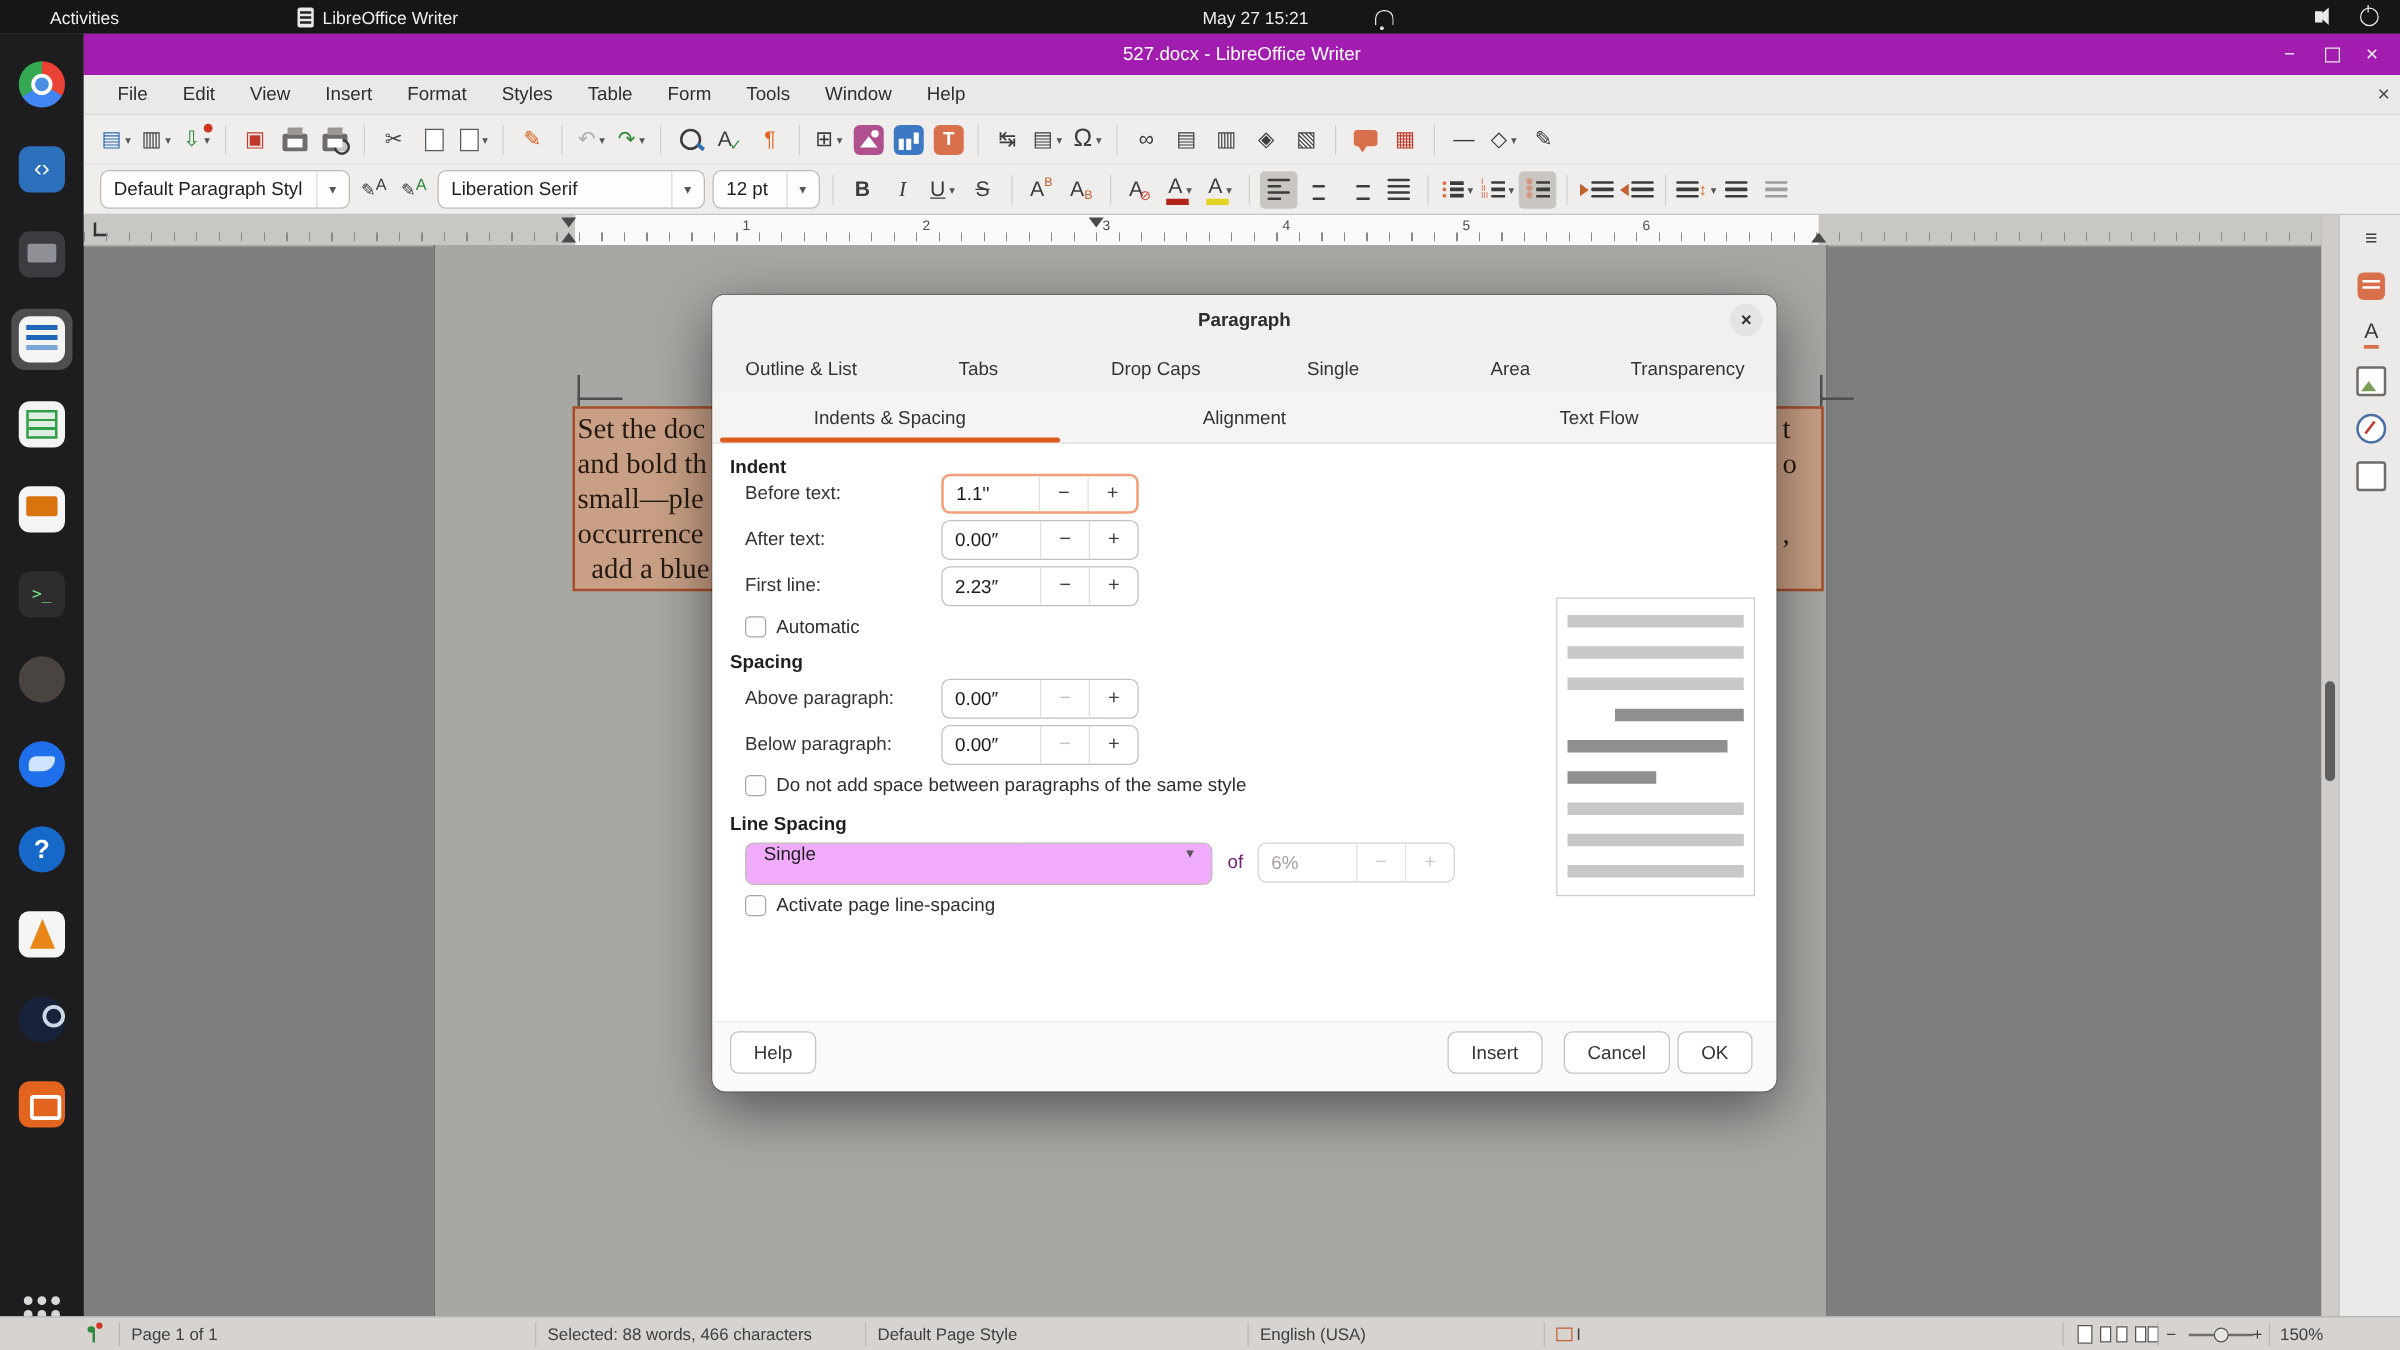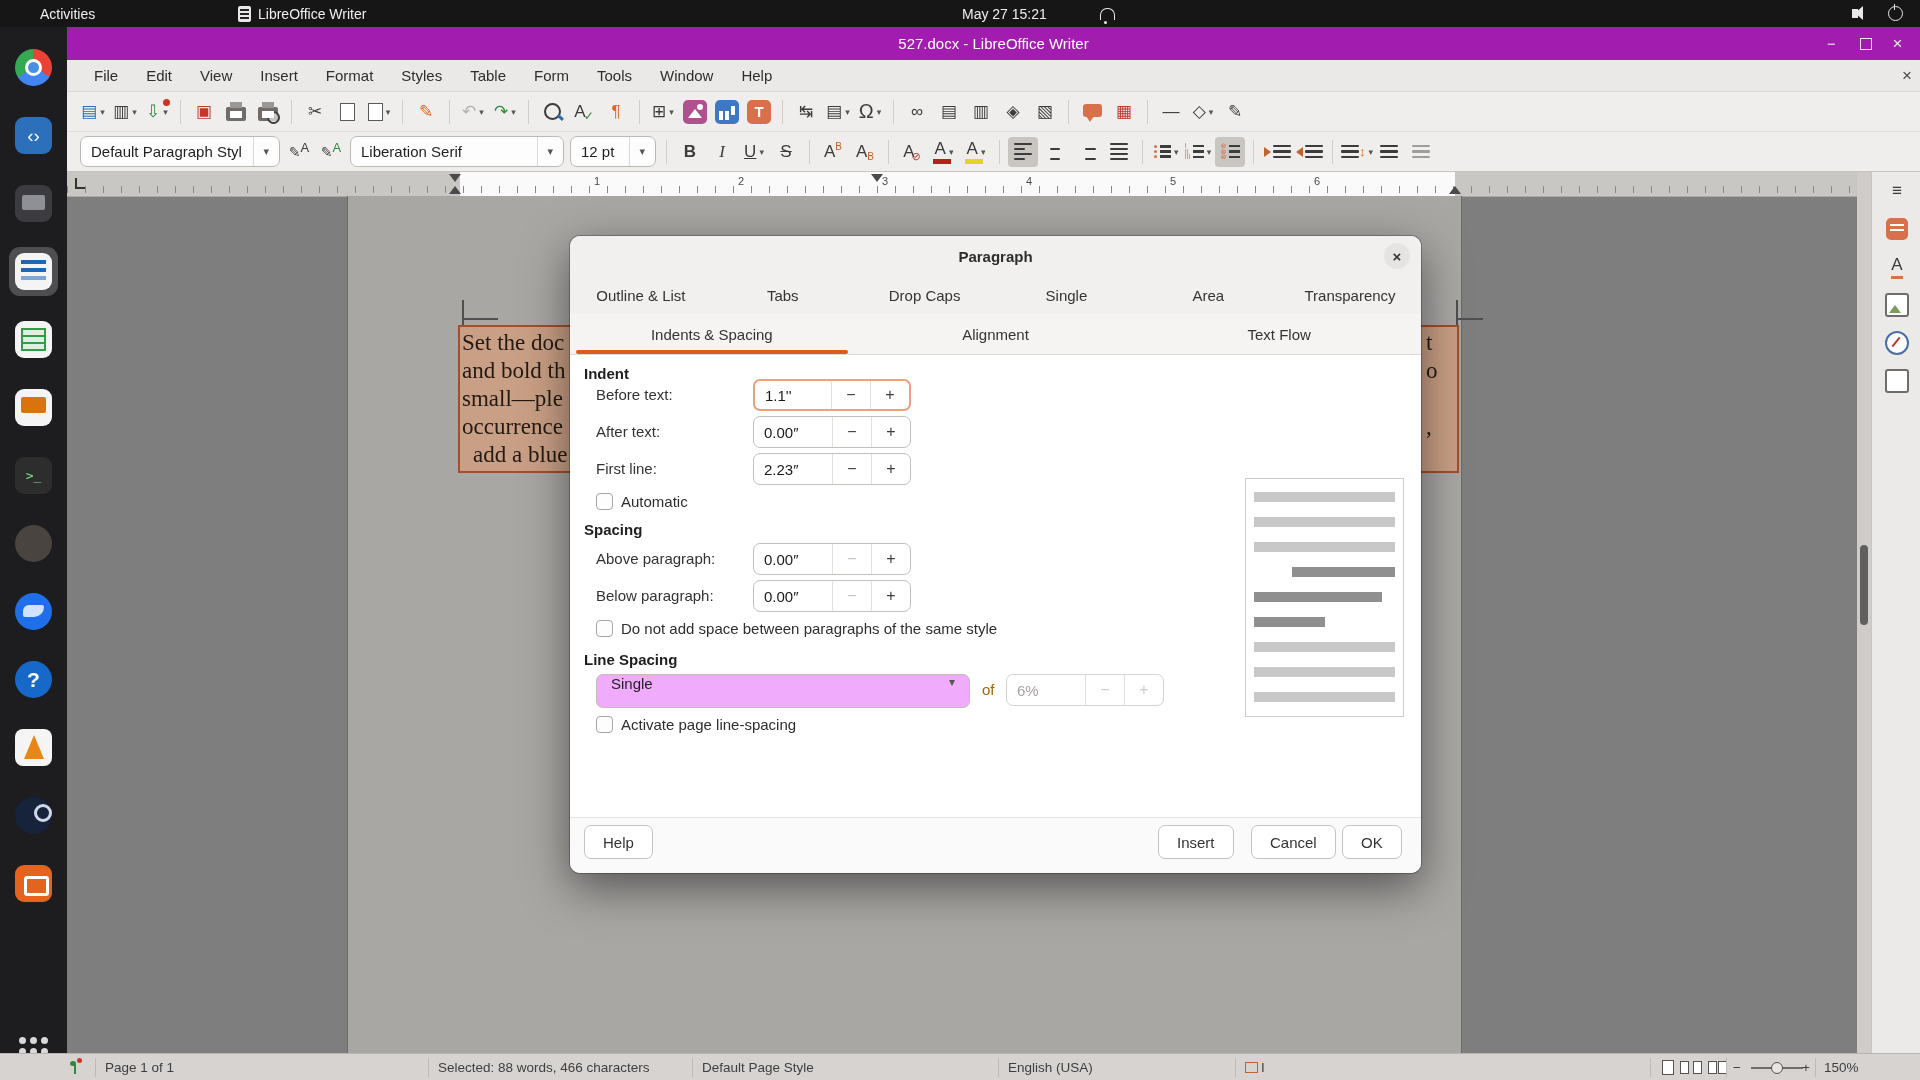--- a/index.html
+++ b/index.html
@@ -122,21 +122,21 @@
   .dlg-head{position:absolute;left:0;top:0;right:0;height:40px;background:#f2f0ef;border-radius:10px 10px 0 0;display:flex;align-items:center;justify-content:center;font-size:15px;font-weight:600;color:#2d2d2d;}
   .dlg-close{position:absolute;right:11px;top:7px;width:26px;height:26px;border-radius:50%;background:#e6e4e2;color:#333;display:flex;align-items:center;justify-content:center;font-size:15px;}
   .tabs1{position:absolute;left:0;top:40px;right:0;height:38px;background:#f2f0ef;display:flex;}
   .tabs1 .tab{flex:1;display:flex;align-items:center;justify-content:center;font-size:15px;color:#343434;}
   .tabs2{position:absolute;left:0;top:78px;right:0;height:40px;background:#f5f4f2;display:flex;border-bottom:1px solid #dcdad7;}
   .tabs2 .tab{flex:1;display:flex;align-items:center;justify-content:center;font-size:15px;color:#343434;position:relative;}
   .tabs2 .tab.sel .ul{position:absolute;left:6px;right:6px;bottom:0;height:4px;background:#dd5b1c;border-radius:2px;}
   .dlg-body{position:absolute;left:0;top:119px;right:0;bottom:55px;background:#fff;}
   .heading{position:absolute;left:14px;font-size:15px;font-weight:bold;color:#1f1f1f;}
   .flabel{position:absolute;left:26px;font-size:15px;color:#333;}
-  .grayed{color:#a16207;}
+  .grayed{color:#701a75;}
   .spin{position:absolute;width:158px;height:32px;border:1px solid #c3c0bc;border-radius:7px;background:#fff;display:flex;align-items:stretch;box-sizing:border-box;overflow:hidden;}
   .spin.focused{border:2px solid #efa078;}
   .spin .val{flex:1;display:flex;align-items:center;padding-left:10px;font-size:15px;color:#1a1a1a;}
   .spin .btn{width:38px;display:flex;align-items:center;justify-content:center;font-size:16px;color:#3d3d3d;border-left:1px solid #e2dfdc;}
   .spin .btn.dis{color:#c7c4c0;}
   .spin.disabled{border-color:#d5d2cf;} .spin.disabled .val{color:#a5a2a0;} .spin.disabled .btn{color:#cfccc9;}
   .cb{position:absolute;width:17px;height:17px;border:1.5px solid #a9a6a2;border-radius:4px;background:#fdfdfd;box-sizing:border-box;}
   .cb-label{position:absolute;font-size:15px;color:#2e2e2e;}
   .dd-select{position:absolute;height:34px;border:1px solid #c0bdb9;border-radius:7px;background:#f0abfc;display:flex;padding:0 14px;font-size:15px;color:#1f1f1f;box-sizing:border-box;}
   .dd-select .chv{margin-left:auto;color:#555;font-size:12px;}

